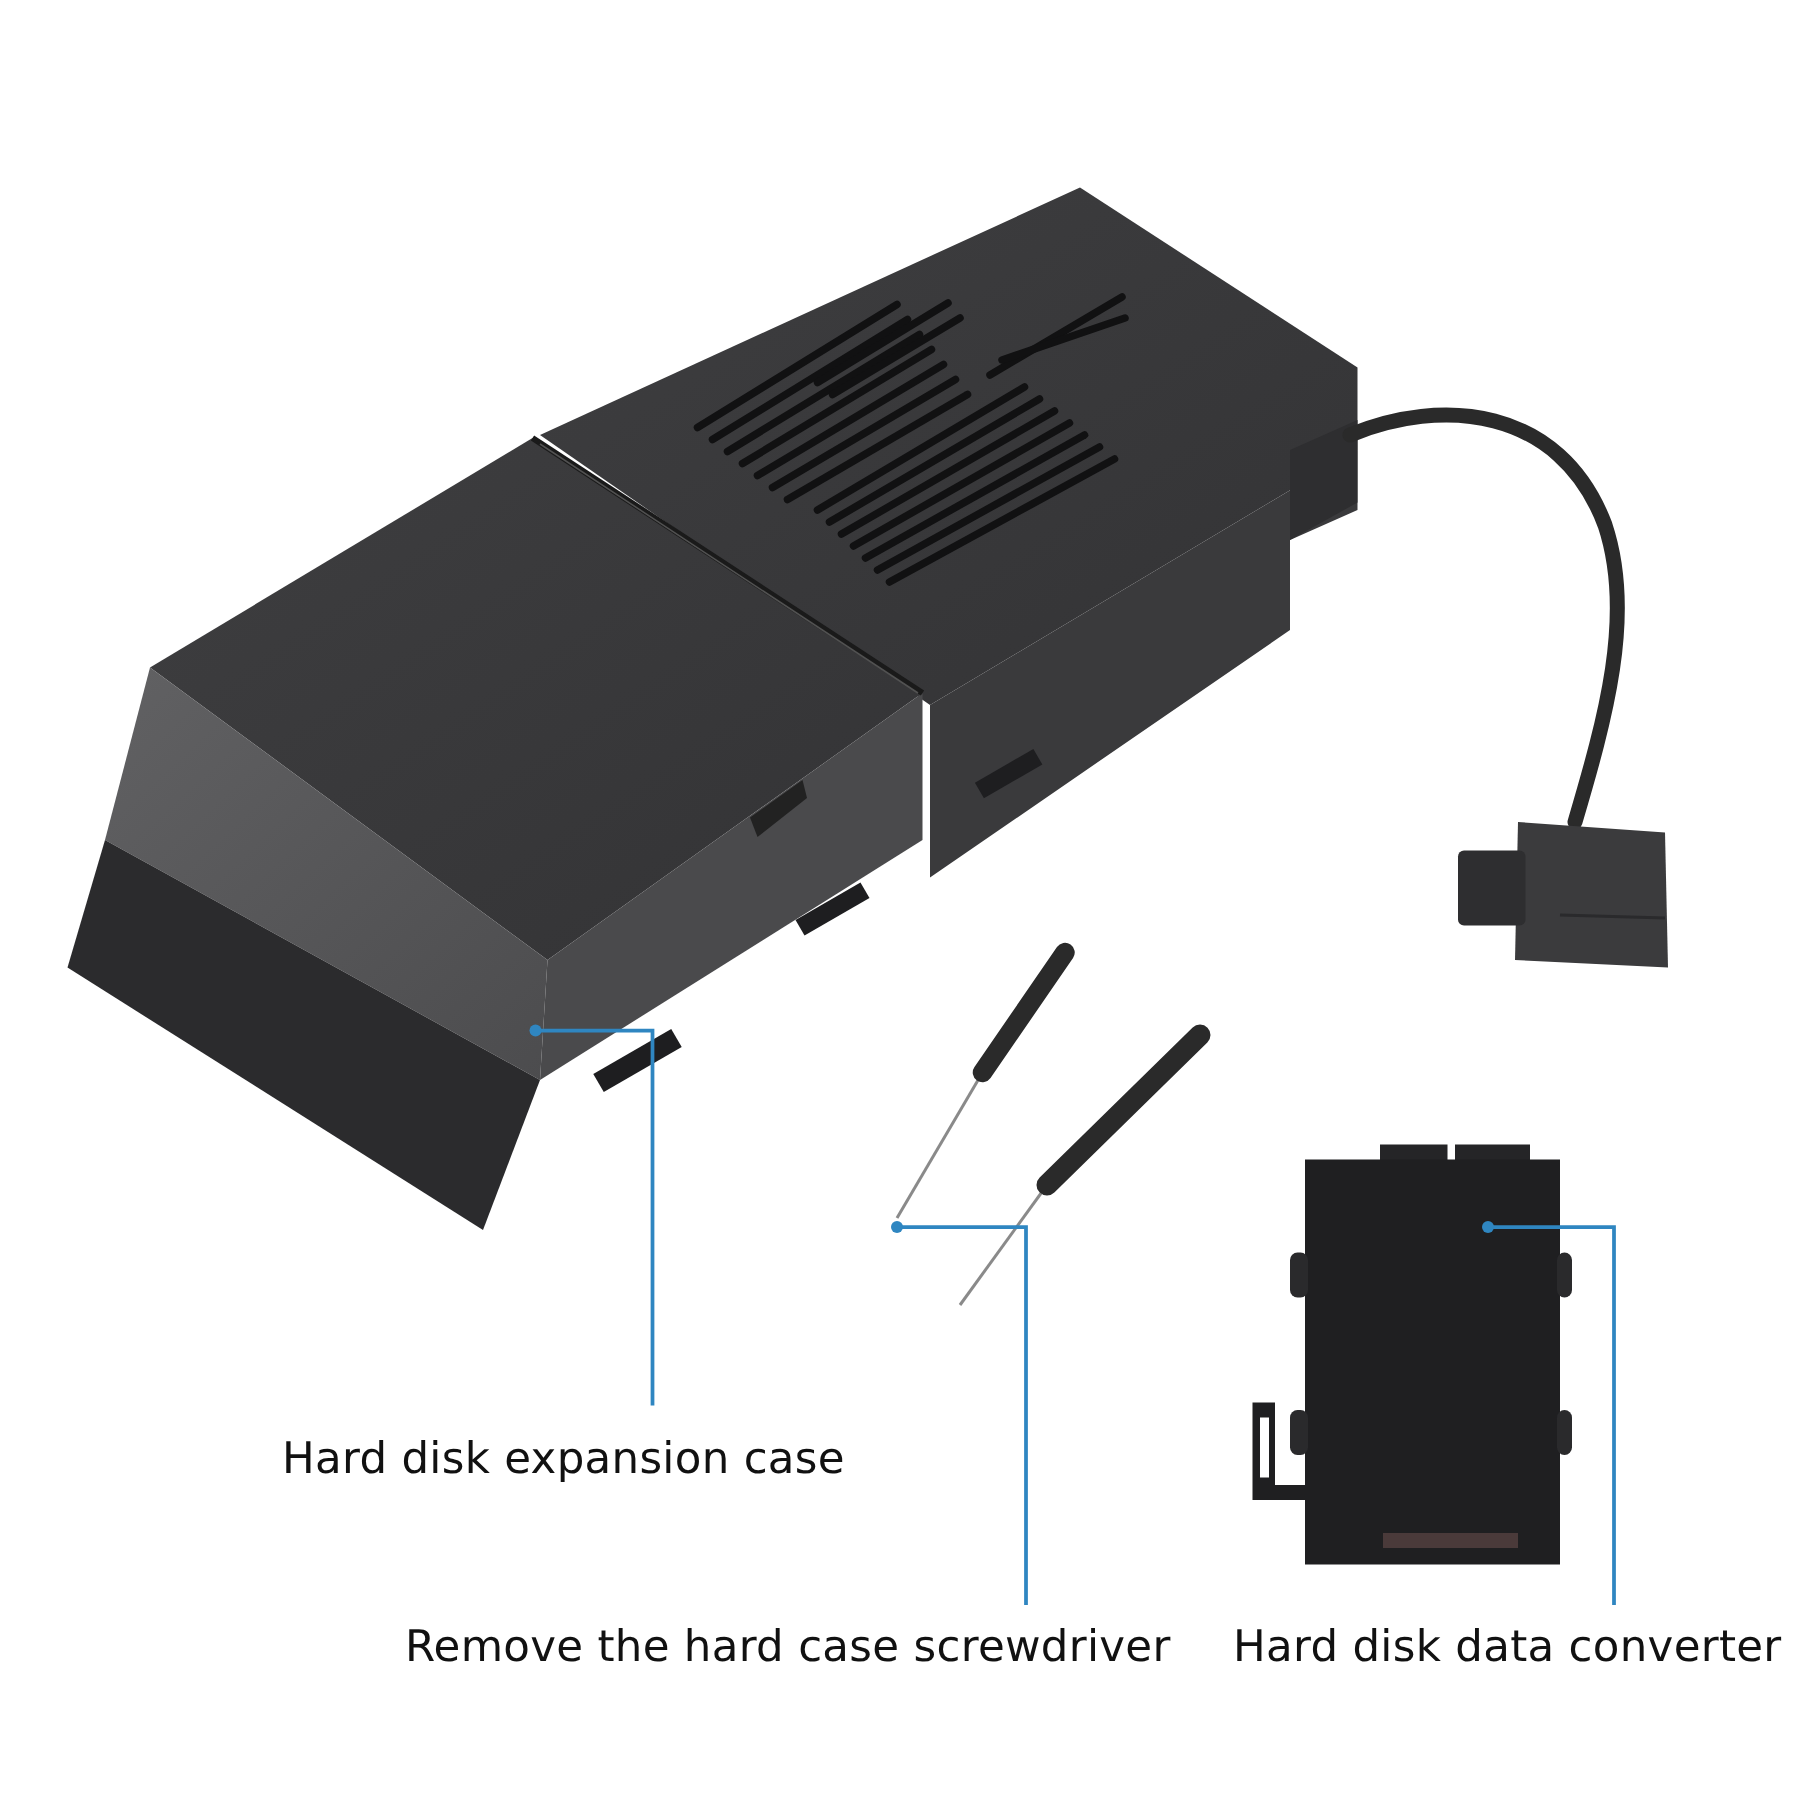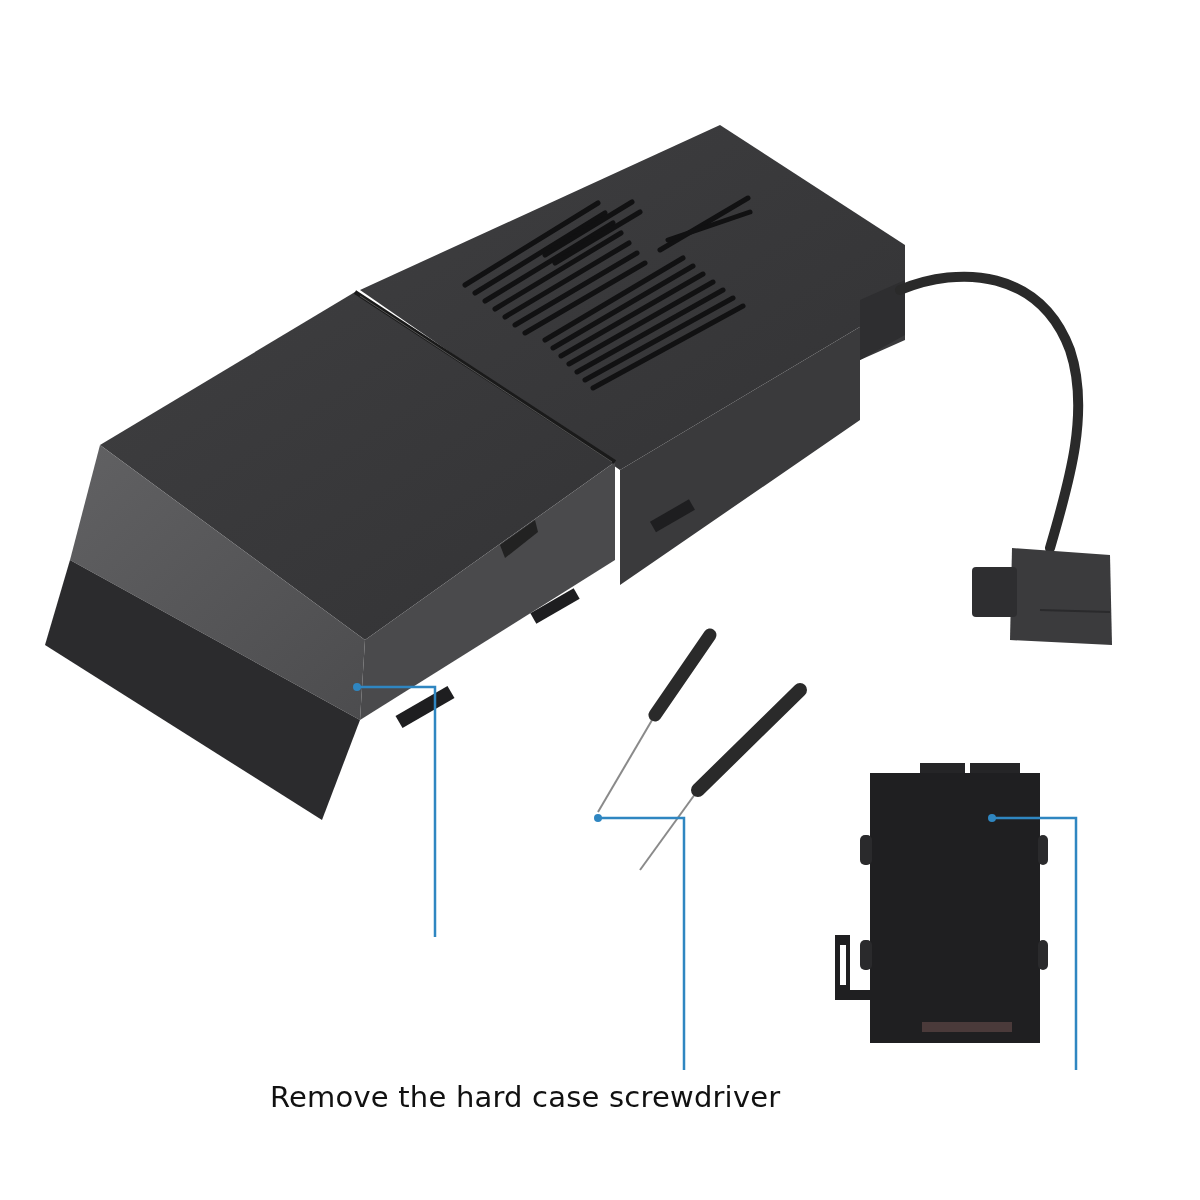--- a/index.html
+++ b/index.html
@@ -106,14 +106,16 @@
       <polyline points="598,818 684,818 684,1070"></polyline>
       <polyline points="992,818 1076,818 1076,1070"></polyline>
     </g>
     <g fill="#2f86c1">
       <circle cx="357" cy="687" r="4"></circle>
       <circle cx="598" cy="818" r="4"></circle>
       <circle cx="992" cy="818" r="4"></circle>
     </g>
   </svg>
 
+  <div class="label" style="left:188px; top:958px;">Hard disk expansion case</div>
   <div class="label" style="left:270px; top:1083px;">Remove the hard case screwdriver</div>
+  <div class="label" style="left:822px; top:1083px;">Hard disk data converter</div>
 </div>
 
 </body></html>

